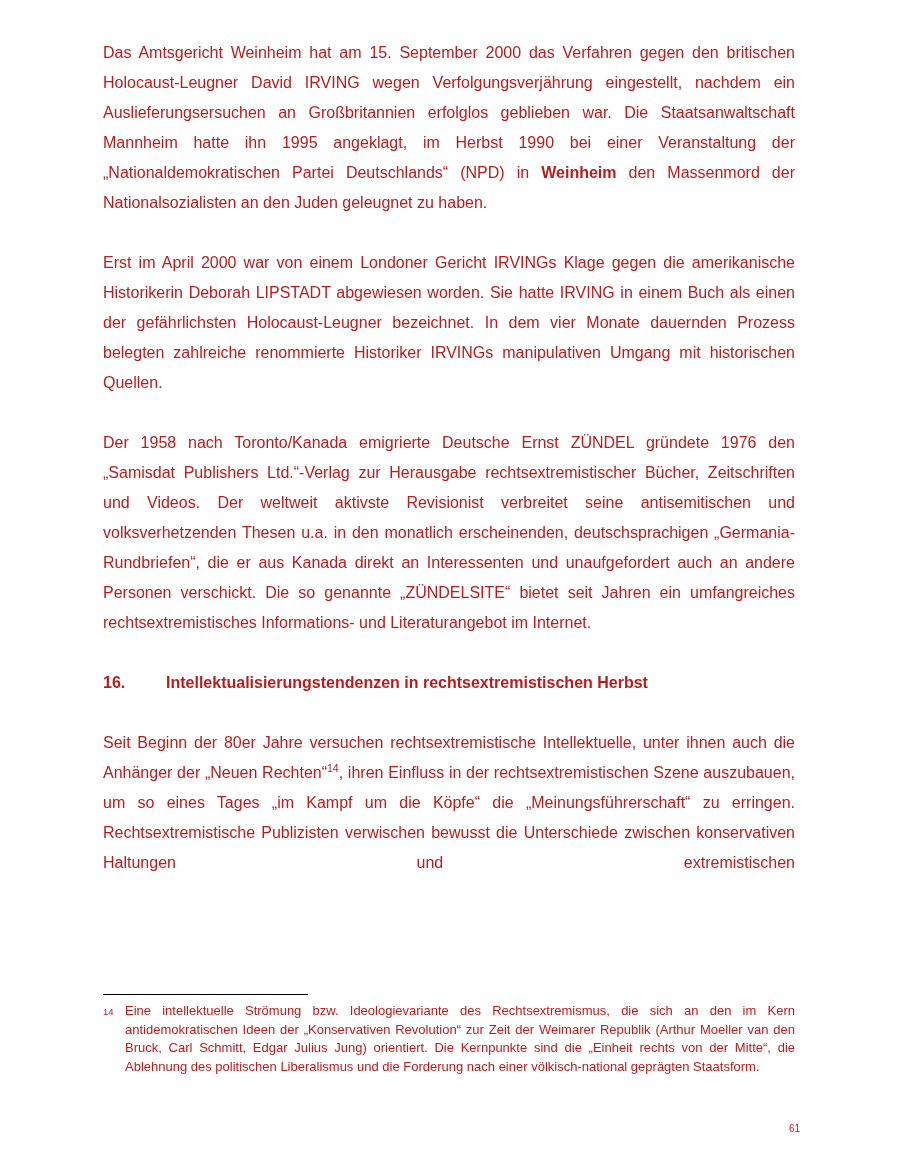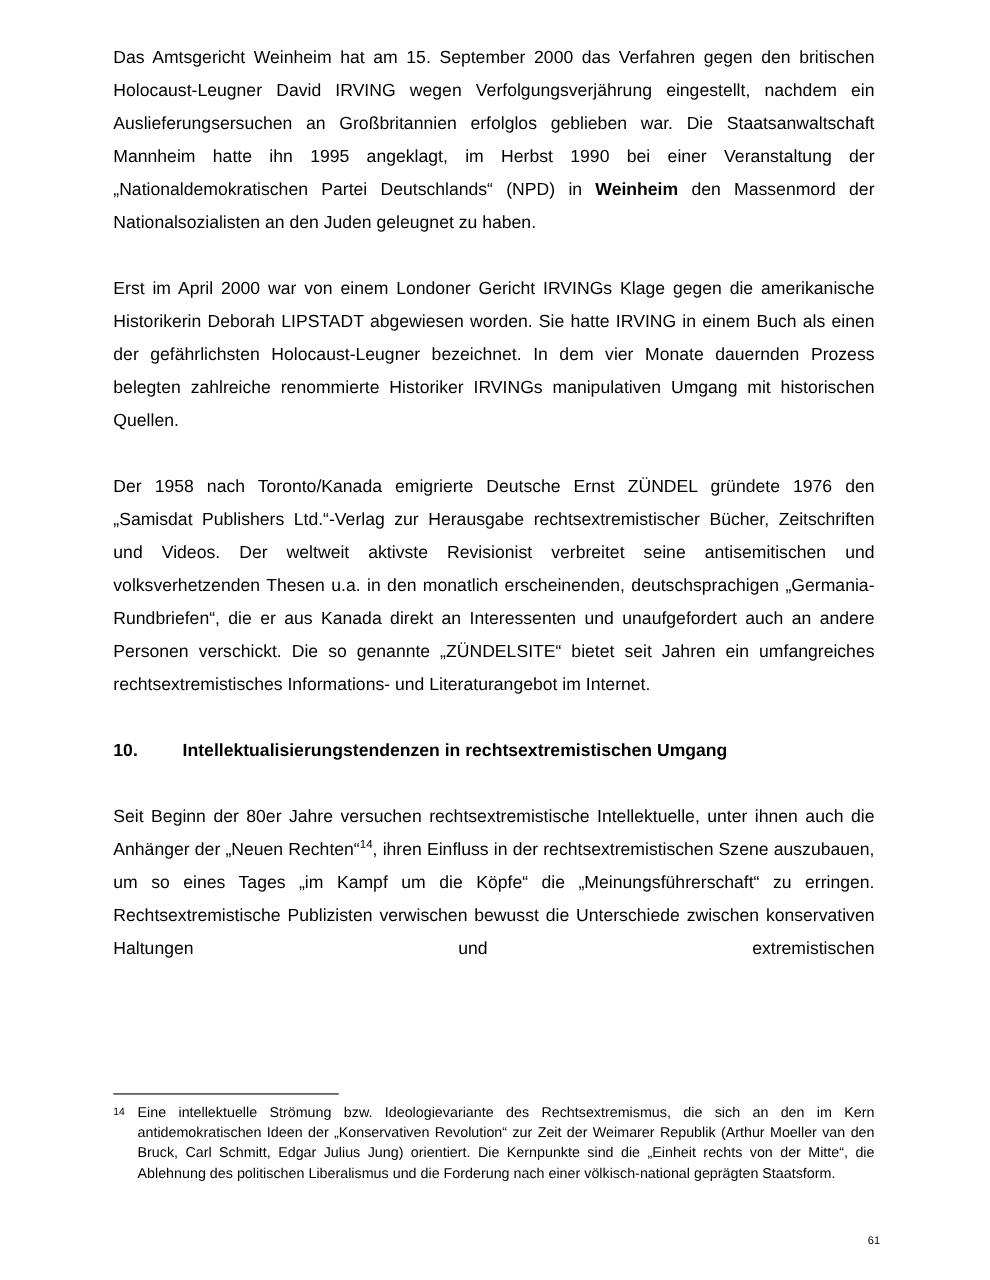--- a/index.html
+++ b/index.html
@@ -5,21 +5,21 @@
   html, body {
     margin: 0;
     padding: 0;
     background: #ffffff;
   }
   .page {
     position: relative;
     width: 900px;
     height: 1164px;
     background: #ffffff;
-    color: #000000;
+    color: #b91c1c;
     font-family: "Liberation Sans", "DejaVu Sans", sans-serif;
     overflow: hidden;
   }
   .content {
     position: absolute;
     left: 103px;
     top: 38px;
     width: 692px;
   }
   .para {
@@ -93,22 +93,22 @@
 
   <div class="content">
 
     <p class="para"><span>Das Amtsgericht Weinheim hat am 15. September 2000 das Verfahren gegen den britischen Holocaust-Leugner David IRVING wegen Verfolgungsverjährung eingestellt, nachdem ein Auslieferungsersuchen an Großbritannien erfolglos geblieben war. Die Staatsanwaltschaft Mannheim hatte ihn 1995 angeklagt, im Herbst 1990 bei einer Veranstaltung der „Nationaldemokratischen Partei Deutschlands“ (NPD) in </span><strong>Weinheim</strong><span> den Massenmord der Nationalsozialisten an den Juden geleugnet zu haben.</span></p>
 
     <p class="para">Erst im April 2000 war von einem Londoner Gericht IRVINGs Klage gegen die amerikanische Historikerin Deborah LIPSTADT abgewiesen worden. Sie hatte IRVING in einem Buch als einen der gefährlichsten Holocaust-Leugner bezeichnet. In dem vier Monate dauernden Prozess belegten zahlreiche renommierte Historiker IRVINGs manipulativen Umgang mit historischen Quellen.</p>
 
     <p class="para">Der 1958 nach Toronto/Kanada emigrierte Deutsche Ernst ZÜNDEL gründete 1976 den „Samisdat Publishers Ltd.“-Verlag zur Herausgabe rechtsextremistischer Bücher, Zeitschriften und Videos. Der weltweit aktivste Revisionist verbreitet seine antisemitischen und volksverhetzenden Thesen u.a. in den monatlich erscheinenden, deutschsprachigen „Germania-Rundbriefen“, die er aus Kanada direkt an Interessenten und unaufgefordert auch an andere Personen verschickt. Die so genannte „ZÜNDELSITE“ bietet seit Jahren ein umfangreiches rechtsextremistisches Informations- und Literaturangebot im Internet.</p>
 
     <div class="heading">
-      <span class="hnum">10.</span>
-      <span class="htext">Intellektualisierungstendenzen in rechtsextremistischen Umgang</span>
+      <span class="hnum">16.</span>
+      <span class="htext">Intellektualisierungstendenzen in rechtsextremistischen Herbst</span>
     </div>
 
     <p class="para cont"><span>Seit Beginn der 80er Jahre versuchen rechtsextremistische Intellektuelle, unter ihnen auch die Anhänger der „Neuen Rechten“</span><sup>14</sup><span>, ihren Einfluss in der rechtsextremistischen Szene auszubauen, um so eines Tages „im Kampf um die Köpfe“ die „Meinungsführerschaft“ zu erringen. Rechtsextremistische Publizisten verwischen bewusst die Unterschiede zwischen konservativen Haltungen und extremistischen</span></p>
 
   </div>
 
   <div class="footnote-area">
     <div class="footnote-rule"></div>
     <div class="footnote">
       <span class="fn-marker">14</span>

